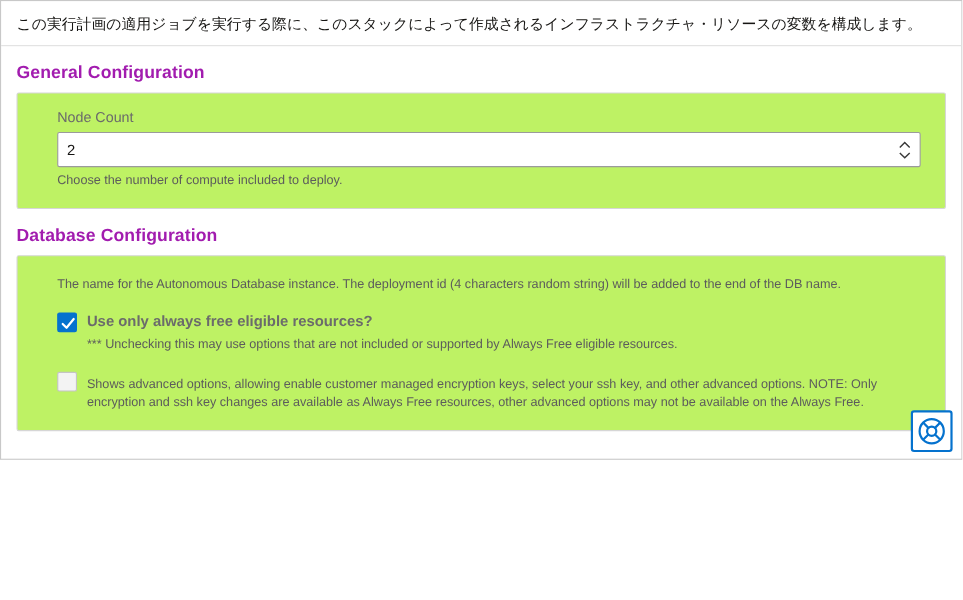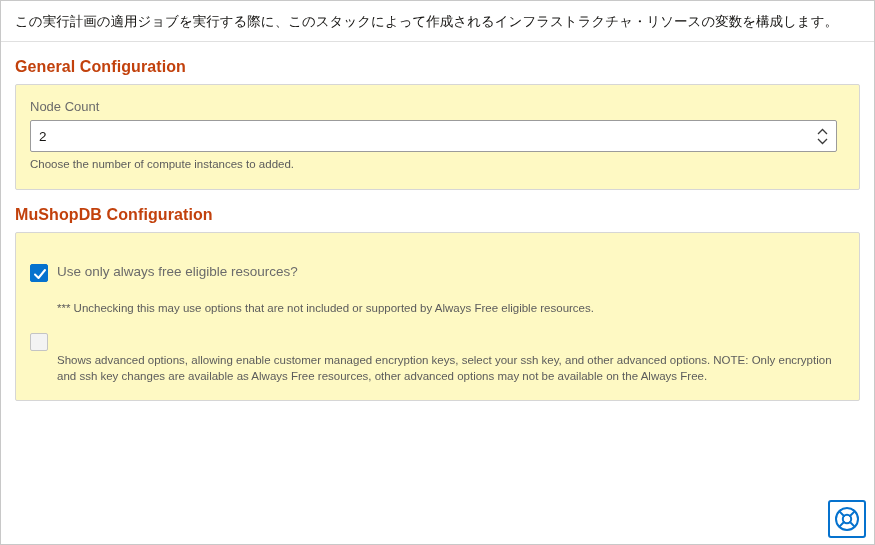--- a/index.html
+++ b/index.html
@@ -11,45 +11,45 @@
     height: 545px;
     background: #ffffff;
     font-family: "Liberation Sans", sans-serif;
     font-size: 13px;
     color: #161513;
     overflow: hidden;
   }
   .page {
     position: relative;
     width: 875px;
-    height: 545px;
+    height: 418px;
     box-sizing: border-box;
     border: 1px solid #c8c8c8;
     background: #ffffff;
   }
   .intro {
     padding: 12px 14px 10px 14px;
     font-size: 13.5px;
     color: #161513;
     line-height: 1.35;
     border-bottom: 1px solid #e0e0e0;
   }
   .section-title {
     font-size: 16px;
     font-weight: bold;
-    color: #c2410c;
+    color: #a21caf;
     margin: 16px 0 8px 14px;
     letter-spacing: 0.1px;
   }
   .panel {
     margin: 0 14px;
     border: 1px solid #d6d6d6;
     border-radius: 2px;
-    background: #fef9c3;
-    padding: 14px 22px 16px 14px;
+    background: #bef264;
+    padding: 14px 22px 16px 36px;
     box-sizing: border-box;
   }
   .field-label {
     font-size: 13px;
     color: #6b6b6b;
     margin-bottom: 6px;
   }
   .input-wrap {
     position: relative;
   }
@@ -117,25 +117,26 @@
     top: 2px;
   }
   .cb-body {
     margin-left: 9px;
   }
   .cb-label {
     font-size: 13.5px;
     color: #6b6b6b;
     line-height: 16px;
     padding-top: 1px;
+    font-weight: bold;
   }
   .cb-help {
     font-size: 11.5px;
     color: #5c5c5c;
-    margin-top: 20px;
+    margin-top: 5px;
     line-height: 1.4;
     max-width: 800px;
   }
   .help-widget {
     position: absolute;
     right: 8px;
     bottom: 6px;
     width: 38px;
     height: 38px;
     border: 2px solid #0572ce;
@@ -162,26 +163,27 @@
       <input class="text-input" type="text" value="2" style="">
       <span class="spinner">
         <svg width="11" height="7" viewBox="0 0 11 7">
           <path d="M1 6 L5.5 1.5 L10 6" fill="none" stroke="#3a3a3a" stroke-width="1.3"></path>
         </svg>
         <svg width="11" height="7" viewBox="0 0 11 7">
           <path d="M1 1 L5.5 5.5 L10 1" fill="none" stroke="#3a3a3a" stroke-width="1.3"></path>
         </svg>
       </span>
     </div>
-    <div class="help-text">Choose the number of compute instances to added.</div>
+    <div class="help-text">Choose the number of compute included to deploy.</div>
   </div>
 
-  <div class="section-title">MuShopDB Configuration</div>
+  <div class="section-title">Database Configuration</div>
 
   <div class="panel">
+    <div class="help-text">The name for the Autonomous Database instance. The deployment id (4 characters random string) will be added to the end of the DB name.</div>
 
     <div class="checkbox-row">
       <span class="cb checked">
         <svg width="14" height="14" viewBox="0 0 14 14">
           <path d="M2 7.5 L5.5 11 L12 3" fill="none" stroke="#ffffff" stroke-width="2" stroke-linecap="round" stroke-linejoin="round"></path>
         </svg>
       </span>
       <span class="cb-body">
         <div class="cb-label">Use only always free eligible resources?</div>
         <div class="cb-help">*** Unchecking this may use options that are not included or supported by Always Free eligible resources.</div>

